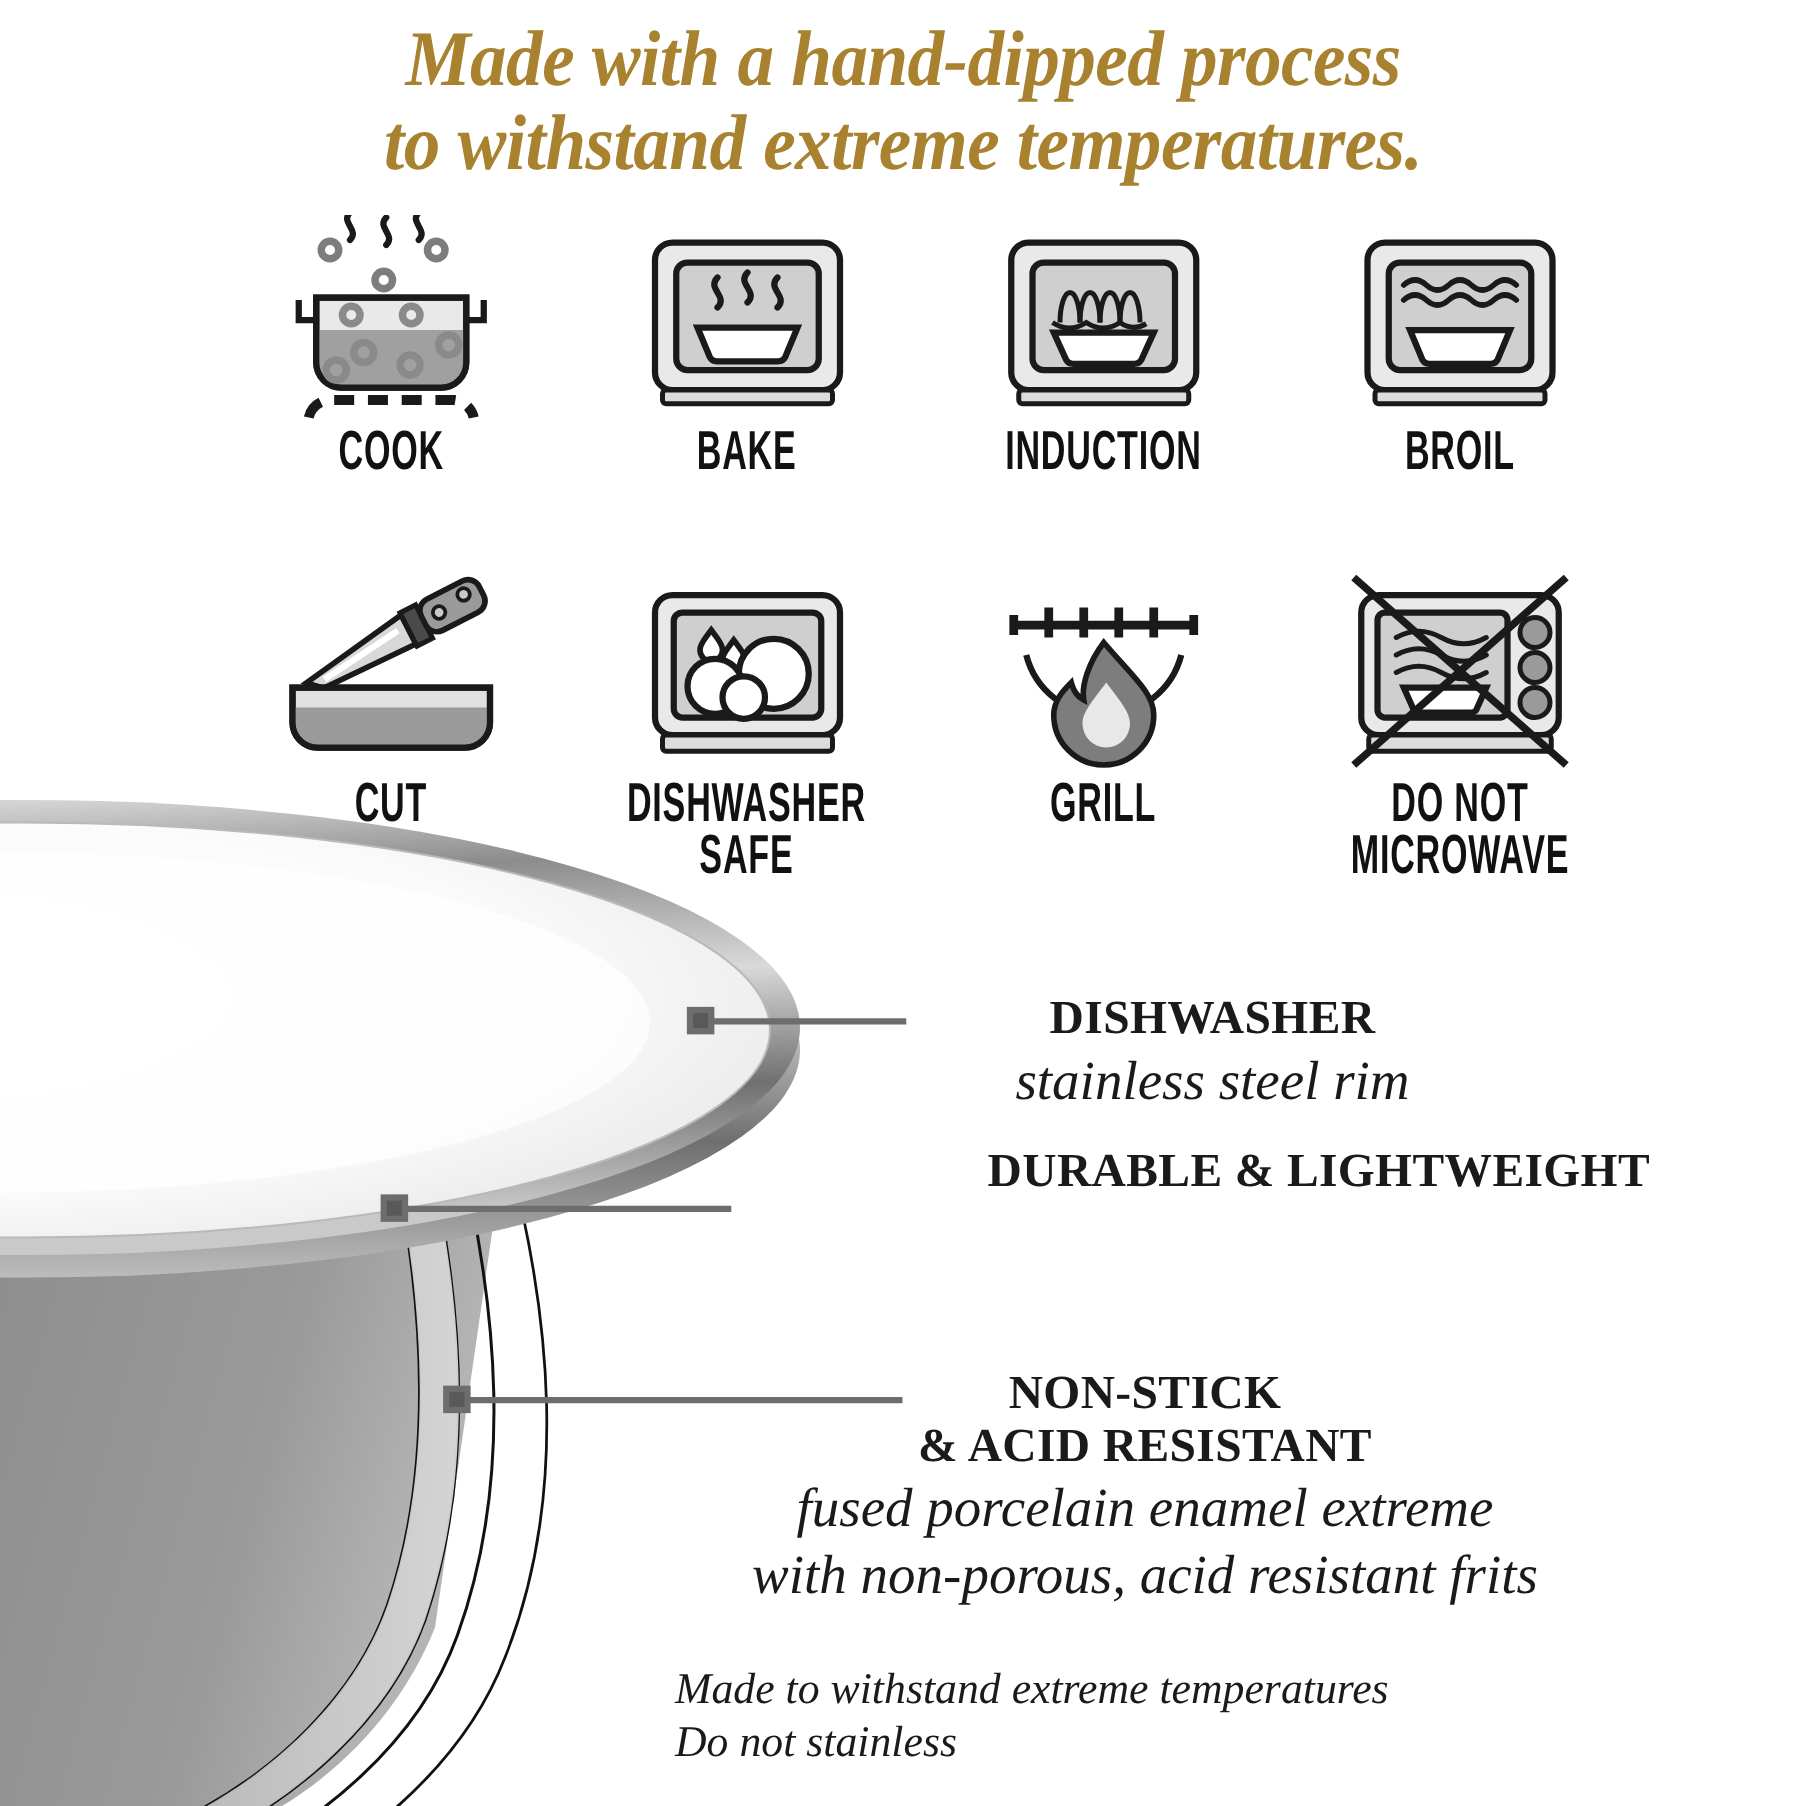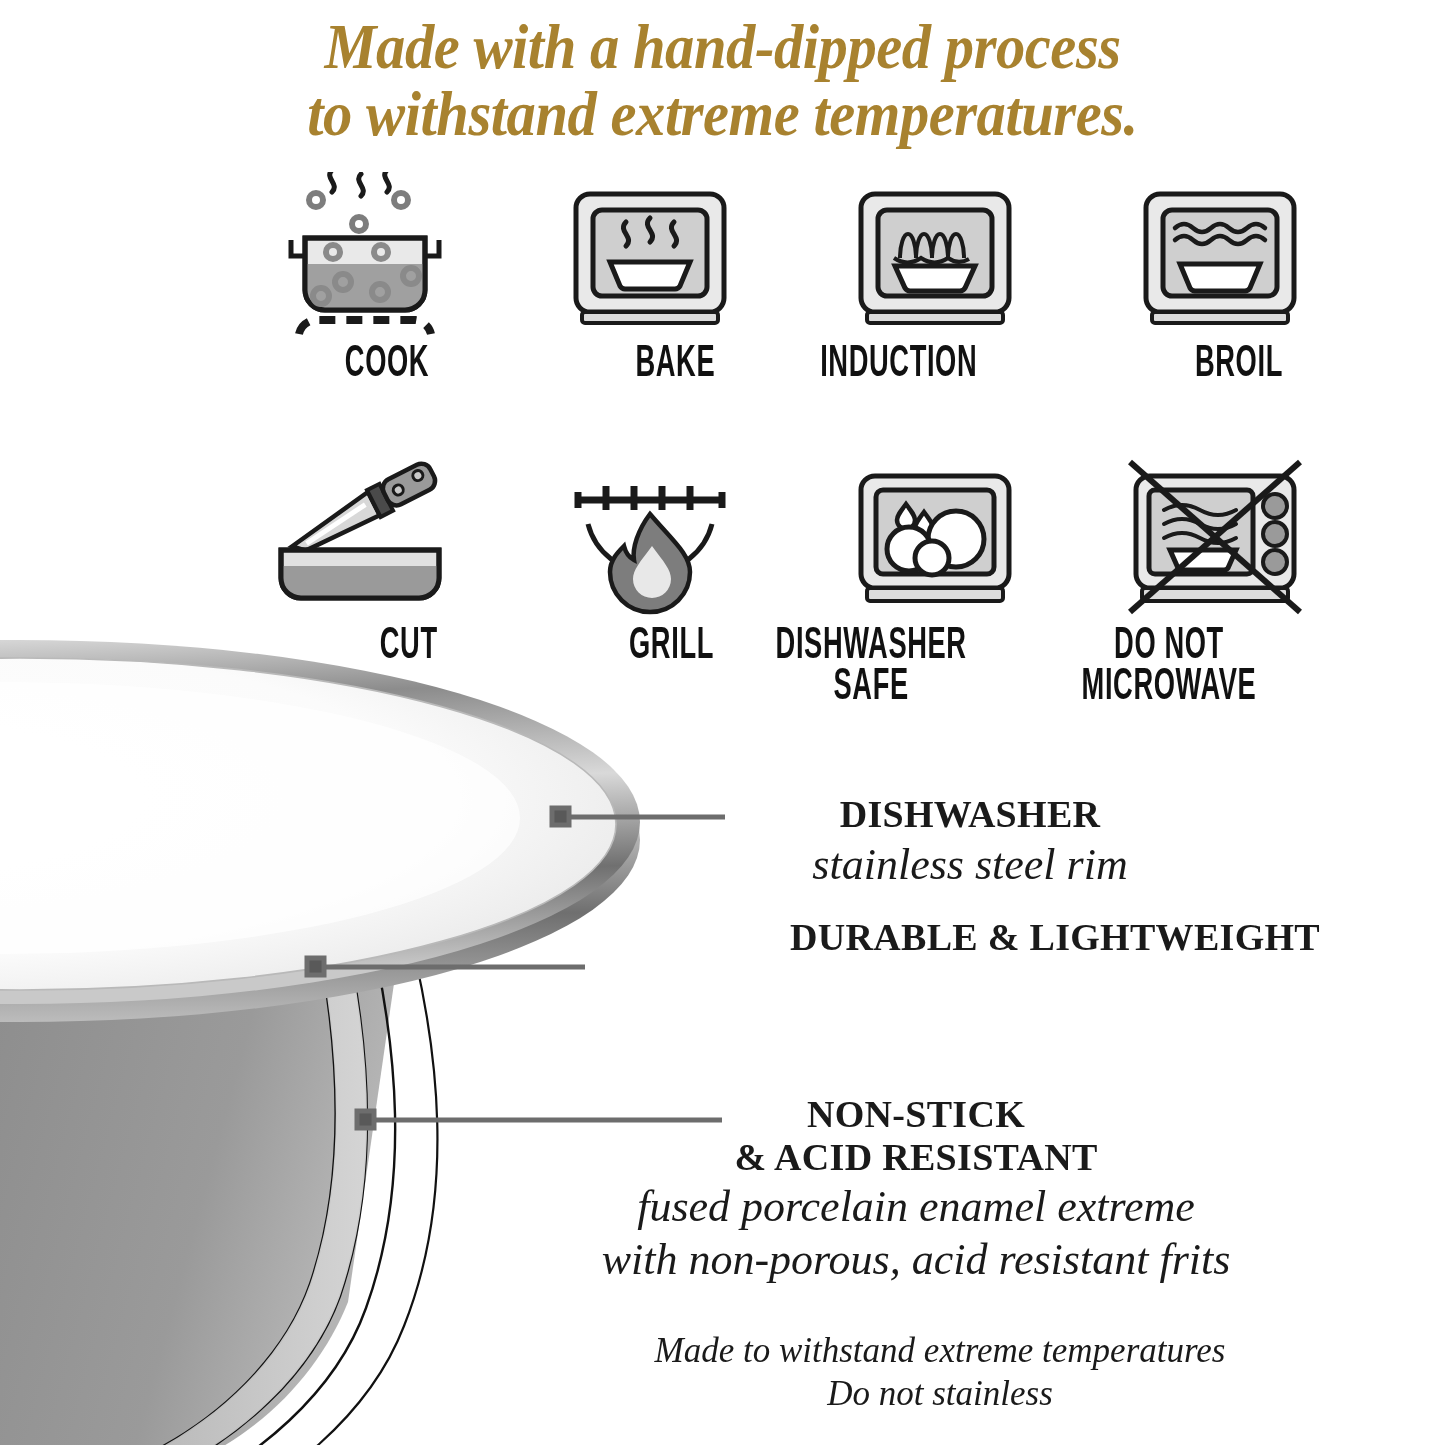--- a/index.html
+++ b/index.html
@@ -22,21 +22,21 @@
     font-size:63px;line-height:1.07;
     letter-spacing:-0.5px;
     transform:scaleX(0.93);
     transform-origin:50% 0;
   }
   .headline .l2{display:block;}
 
   
   .icon-grid{position:absolute;left:170px;top:172px;width:1140px;}
   .icon-row{display:flex;width:1140px;}
-  .icon-cell{width:285px;display:flex;flex-direction:column;align-items:flex-end;}
+  .icon-cell{width:285px;display:flex;flex-direction:column;align-items:center;}
   .icon-art{height:165px;display:flex;align-items:flex-end;justify-content:center;}
   .icon-label{
     margin-top:4px;
     font-family:"Liberation Sans", sans-serif;
     font-weight:bold;
     font-size:44px;line-height:0.93;
     color:#111;
     text-align:center;
     transform:scaleX(0.62);
     white-space:nowrap;
@@ -65,21 +65,20 @@
     margin-top:3px;
   }
   .co-sub .ln{display:block;}
 
   #co1{left:620px;top:793px;width:700px;}
   #co2{left:560px;top:916px;width:760px;text-align:right;}
   #co3{left:536px;top:1093px;width:760px;}
 
   .footnote{
     position:absolute;left:540px;top:1330px;width:800px;
-    text-align:center;
     font-family:"Liberation Serif", serif;
     font-style:italic;
     color:#1a1a1a;
     font-size:35px;line-height:1.22;
   }
   .footnote .ln{display:block;}
 
   .leaders{position:absolute;left:0;top:0;width:1445px;height:1445px;pointer-events:none;}
 </style>
 </head>
@@ -284,20 +283,43 @@
           </svg>
         </div>
         <div class="icon-label">
           <span class="ln">CUT</span>
         </div>
       </div>
 
       <div class="icon-cell">
         <div class="icon-art">
           <svg width="180" height="165" viewBox="0 0 180 165">
+            <rect x="16" y="22" width="148" height="112" rx="14" fill="#e9e9e9" stroke="#1a1a1a" stroke-width="5"></rect>
+            <rect x="31" y="36" width="118" height="84" rx="7" fill="#cfcfcf" stroke="#1a1a1a" stroke-width="5"></rect>
+            <g fill="#ffffff" stroke="#1a1a1a" stroke-width="4.5">
+              <path d="M61,50 c6,8 9,12 9,16 a9,9 0 0 1 -18,0 c0,-4 3,-8 9,-16 Z"></path>
+              <path d="M79,58 c6,8 9,12 9,16 a9,9 0 0 1 -18,0 c0,-4 3,-8 9,-16 Z"></path>
+            </g>
+            <g fill="#ffffff" stroke="#1a1a1a" stroke-width="5">
+              <circle cx="111" cy="85" r="28"></circle>
+              <circle cx="64" cy="95" r="22"></circle>
+              <circle cx="87" cy="104" r="17"></circle>
+            </g>
+            <rect x="22" y="134" width="136" height="13" rx="3" fill="#dcdcdc" stroke="#1a1a1a" stroke-width="4"></rect>
+          </svg>
+        </div>
+        <div class="icon-label">
+          <span class="ln">DISHWASHER</span>
+          <span class="ln">SAFE</span>
+        </div>
+      </div>
+
+      <div class="icon-cell">
+        <div class="icon-art">
+          <svg width="180" height="165" viewBox="0 0 180 165">
             <g stroke="#1a1a1a" stroke-width="7" fill="none" stroke-linecap="butt">
               <path d="M18,46 L162,46"></path>
               <path d="M18,38 L18,54"></path>
               <path d="M162,38 L162,54"></path>
               <path d="M46,32 L46,56"></path>
               <path d="M74,32 L74,56"></path>
               <path d="M102,32 L102,56"></path>
               <path d="M130,32 L130,56"></path>
             </g>
             <path d="M28,70 a64,64 0 0 0 124,0" fill="none" stroke="#1a1a1a" stroke-width="5"></path>
@@ -305,43 +327,20 @@
             <path d="M92,92 c12,16 19,24 19,33 a19,19 0 0 1 -38,0 c0,-9 7,-17 19,-33 Z" fill="#e8e8e8"></path>
           </svg>
         </div>
         <div class="icon-label">
           <span class="ln">GRILL</span>
         </div>
       </div>
 
       <div class="icon-cell">
         <div class="icon-art">
-          <svg width="180" height="165" viewBox="0 0 180 165">
-            <rect x="16" y="22" width="148" height="112" rx="14" fill="#e9e9e9" stroke="#1a1a1a" stroke-width="5"></rect>
-            <rect x="31" y="36" width="118" height="84" rx="7" fill="#cfcfcf" stroke="#1a1a1a" stroke-width="5"></rect>
-            <g fill="#ffffff" stroke="#1a1a1a" stroke-width="4.5">
-              <path d="M61,50 c6,8 9,12 9,16 a9,9 0 0 1 -18,0 c0,-4 3,-8 9,-16 Z"></path>
-              <path d="M79,58 c6,8 9,12 9,16 a9,9 0 0 1 -18,0 c0,-4 3,-8 9,-16 Z"></path>
-            </g>
-            <g fill="#ffffff" stroke="#1a1a1a" stroke-width="5">
-              <circle cx="111" cy="85" r="28"></circle>
-              <circle cx="64" cy="95" r="22"></circle>
-              <circle cx="87" cy="104" r="17"></circle>
-            </g>
-            <rect x="22" y="134" width="136" height="13" rx="3" fill="#dcdcdc" stroke="#1a1a1a" stroke-width="4"></rect>
-          </svg>
-        </div>
-        <div class="icon-label">
-          <span class="ln">DISHWASHER</span>
-          <span class="ln">SAFE</span>
-        </div>
-      </div>
-
-      <div class="icon-cell">
-        <div class="icon-art">
           <svg width="190" height="165" viewBox="0 0 190 165">
             <rect x="16" y="22" width="158" height="112" rx="14" fill="#e9e9e9" stroke="#1a1a1a" stroke-width="5"></rect>
             <rect x="29" y="36" width="104" height="84" rx="6" fill="#cfcfcf" stroke="#1a1a1a" stroke-width="5"></rect>
             <g stroke="#1a1a1a" stroke-width="4" fill="none" stroke-linecap="round">
               <path d="M44,56 q18,-10 36,0 t36,0"></path>
               <path d="M44,70 q18,-10 36,0 t36,0"></path>
               <path d="M44,84 q18,-10 36,0 t36,0"></path>
             </g>
             <path d="M50,96 L116,96 L108,114 a5,5 0 0 1 -4,2 L62,116 a5,5 0 0 1 -4,-2 Z" fill="#ffffff" stroke="#1a1a1a" stroke-width="5"></path>
             <g fill="#9a9a9a" stroke="#1a1a1a" stroke-width="4">

